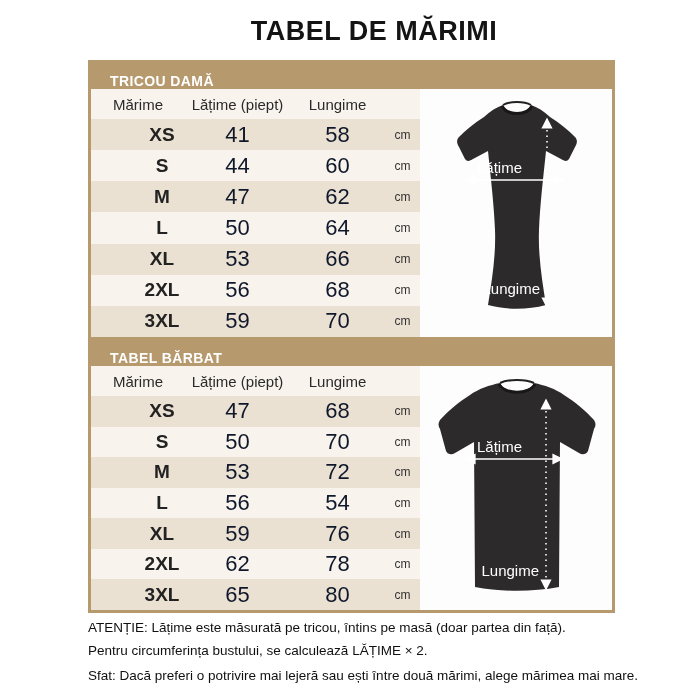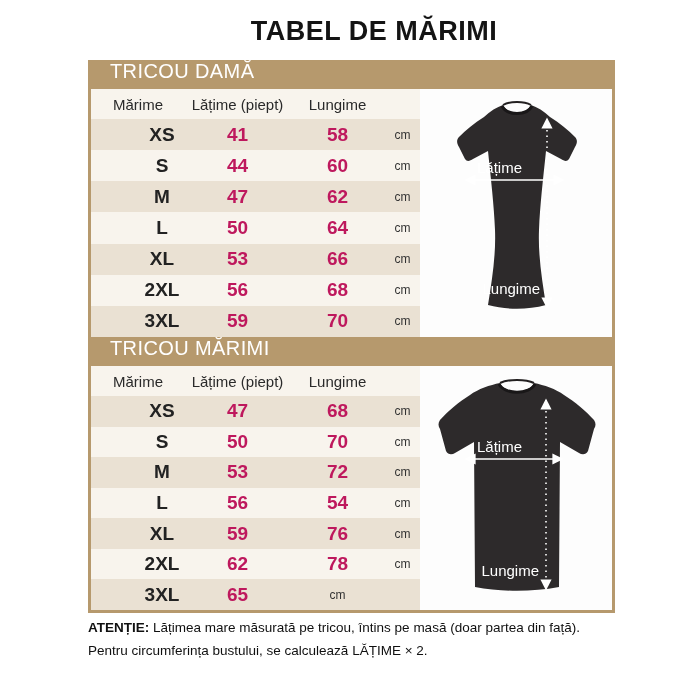--- a/index.html
+++ b/index.html
@@ -4,46 +4,46 @@
 <style>
   :root{
     --tan:#b6996d; --beige:#eae1d3; --cream:#f8f4ed; --shirt:#2d2a2b; --ink:#1b1b1b;
   }
   html,body{margin:0;padding:0;width:700px;height:700px;background:#ffffff;
     font-family:"Liberation Sans", sans-serif; color:var(--ink); overflow:hidden;}
   .page-title{position:absolute;top:16px;left:0;width:700px;text-align:center;
     font-size:27px;font-weight:800;letter-spacing:.5px;color:#141414;padding-left:24px;}
   .panel{position:absolute;left:88px;top:60px;width:527px;height:553px;
     box-sizing:border-box;border:3px solid var(--tan);border-top:none;background:#fff;}
-  .band{height:29px;background:var(--tan);color:#fff;display:flex;align-items:flex-start;
-    padding-left:19px;font-weight:normal;font-size:20px;letter-spacing:.4px;}
+  .band{height:29px;background:var(--tan);color:#fff;display:flex;align-items:flex-end;
+    padding-left:19px;font-weight:bold;font-size:14px;letter-spacing:.4px;}
   .content{display:flex;border-radius:24px;}
   .content.c1{height:248px;}
   .content.c2{height:244px;}
   .table{width:329px;height:100%;background:var(--cream);display:flex;flex-direction:column;}
   .thead{height:30px;display:grid;grid-template-columns:94px 105px 95px 35px;align-items:center;}
   .thead .hcell{text-align:center;font-size:15px;color:#2a2a2a;}
   .trow{flex:1;display:grid;grid-template-columns:94px 105px 95px 35px;align-items:center;}
   .trow.odd{background:var(--beige);}
   .cell{text-align:center;}
   .size{font-weight:bold;font-size:19px;color:#222;margin-left:48px;}
-  .num{font-size:19px;color:#be185d;font-weight:bold;}
+  .num{font-size:22px;color:#0f172a;}
   .unit{font-size:12px;color:#333;}
   .imgpanel{flex:1;background:#fdfdfd;display:flex;align-items:center;justify-content:center;overflow:hidden;}
   .shirt-fill{fill:var(--shirt);}
   .collar{fill:none;stroke:#191718;stroke-width:3;}
   .neck-top{fill:none;stroke:#232021;stroke-width:2;}
   .meas{stroke:#ffffff;stroke-width:1.6;}
   .meas-dot{stroke:#ffffff;stroke-width:1.6;stroke-dasharray:1.5 4;}
   .meas-label{fill:#ffffff;font-size:15px;font-family:"Liberation Sans",sans-serif;}
   .footer{position:absolute;left:88px;top:620px;width:580px;font-size:13.5px;color:#101010;}
   .footer p{margin:0;line-height:15px;}
   .footer .l1{margin-bottom:8px;}
   .footer .l3{margin-top:10px;}
-  .b{font-weight:bold;}
+  .b{font-weight:normal;}
 </style>
 </head>
 <body>
 
 <div class="page-title">TABEL DE MĂRIMI</div>
 
 <div class="panel">
 
   <div class="band">
     <span>TRICOU DAMĂ</span>
@@ -116,21 +116,21 @@
         <path class="neck-top" d="M 81,15 C 88,11 102,11 109,15"></path>
         <line class="meas" x1="44" y1="90" x2="141" y2="90" marker-start="url(#ahw)" marker-end="url(#ahw)"></line>
         <text class="meas-label" x="55" y="83">Lățime</text>
         <line class="meas-dot" x1="125" y1="29" x2="125" y2="217" marker-start="url(#ahw)" marker-end="url(#ahw)"></line>
         <text class="meas-label" x="118" y="204" text-anchor="end">Lungime</text>
       </svg>
     </div>
   </div>
 
   <div class="band">
-    <span>TRICOU MĂRIMI</span>
+    <span>TABEL BĂRBAT</span>
   </div>
   <div class="content c2">
     <div class="table">
       <div class="thead">
         <span class="hcell">Mărime</span>
         <span class="hcell">Lățime (piept)</span>
         <span class="hcell">Lungime</span>
         <span class="hcell"></span>
       </div>
       <div class="trow odd">
@@ -165,20 +165,21 @@
       </div>
       <div class="trow">
         <span class="cell size">2XL</span>
         <span class="cell num">62</span>
         <span class="cell num">78</span>
         <span class="cell unit">cm</span>
       </div>
       <div class="trow odd">
         <span class="cell size">3XL</span>
         <span class="cell num">65</span>
+        <span class="cell num">80</span>
         <span class="cell unit">cm</span>
       </div>
     </div>
     <div class="imgpanel">
       <svg width="188" height="242" viewBox="0 0 188 242">
         <defs>
           <marker id="ahm" markerWidth="8" markerHeight="8" refX="6" refY="4" orient="auto-start-reverse">
             <path d="M0,0.5 L7,4 L0,7.5 Z" fill="#ffffff"></path>
           </marker>
         </defs>
@@ -192,15 +193,16 @@
         <line class="meas" x1="44" y1="92" x2="140" y2="92" marker-start="url(#ahm)" marker-end="url(#ahm)"></line>
         <text class="meas-label" x="55" y="85">Lățime</text>
         <line class="meas-dot" x1="124" y1="33" x2="124" y2="222" marker-start="url(#ahm)" marker-end="url(#ahm)"></line>
         <text class="meas-label" x="117" y="209" text-anchor="end">Lungime</text>
       </svg>
     </div>
   </div>
 </div>
 
 <div class="footer">
-  <p class="l1"><span class="b">ATENȚIE:</span><span> Lățimea mare măsurată pe tricou, întins pe masă (doar partea din față).</span></p>
+  <p class="l1"><span class="b">ATENȚIE:</span><span> Lățime este măsurată pe tricou, întins pe masă (doar partea din față).</span></p>
   <p class="l2">Pentru circumferința bustului, se calculează LĂȚIME × 2.</p>
+  <p class="l3"><span class="b">Sfat:</span><span> Dacă preferi o potrivire mai lejeră sau ești între două mărimi, </span><span class="b">alege mărimea mai mare.</span></p>
 </div>
 
 </body></html>

